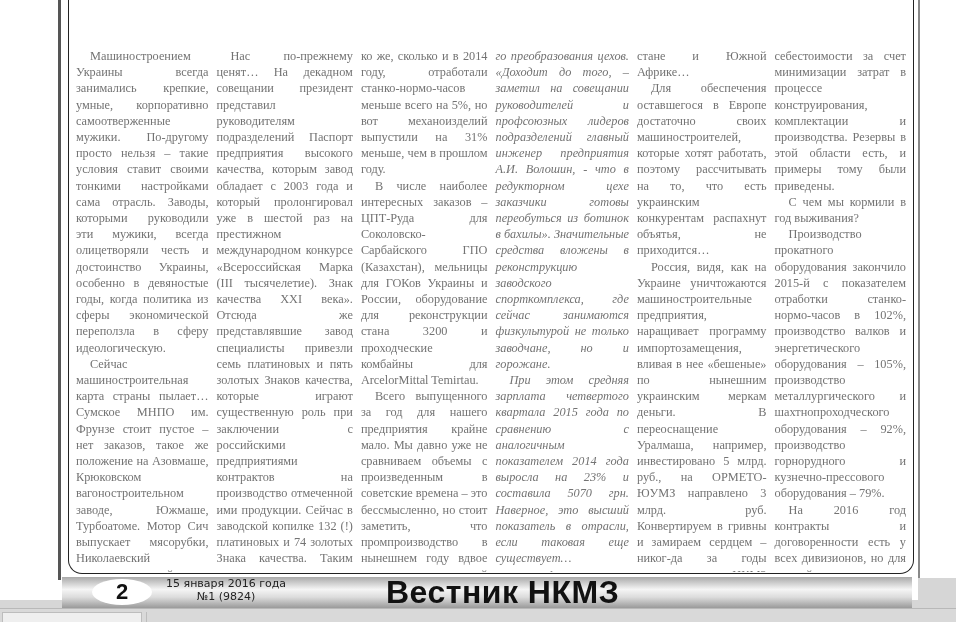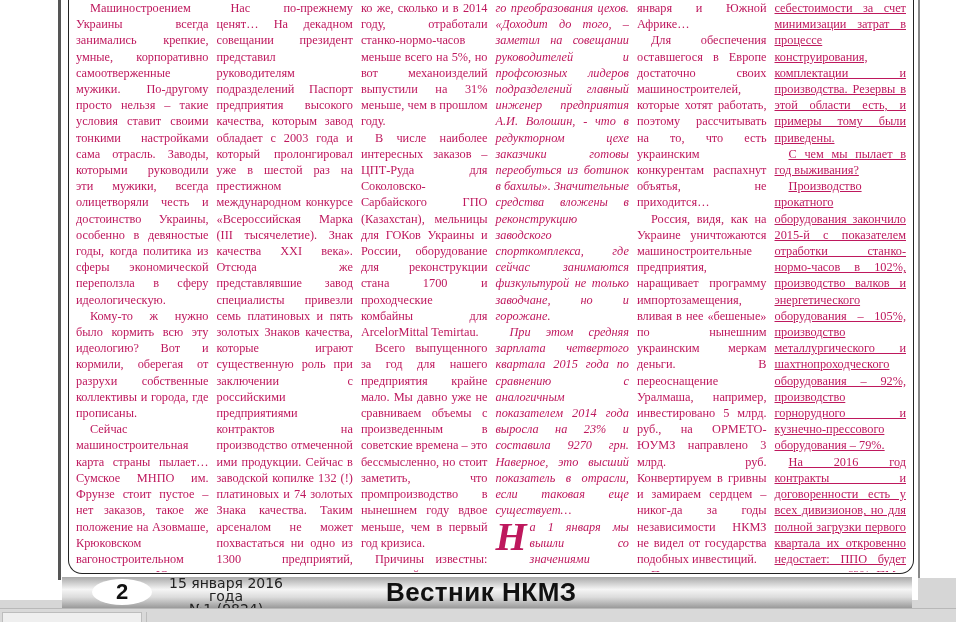--- a/index.html
+++ b/index.html
@@ -23,50 +23,50 @@
     border:1.6px solid #222; border-top:none; border-radius:0 0 14px 14px;
     box-sizing:border-box;
   }
   .leftbar { position:absolute; left:0; top:0; width:3px; height:580px; background:#555; }
   .cols {
     position:absolute; left:10px; top:0; width:838px; height:572px;
     display:flex; gap:0;
   }
   .col {
     box-sizing:border-box; padding:0 4px; font-size:12.3px; line-height:16.2px;
-    color:#be185d; text-align:justify; overflow:hidden; hyphens:manual;
+    color:#737373; text-align:justify; overflow:hidden; hyphens:manual;margin-top:48px;
   }
   .col p { margin:0; text-indent:14px; }
   .col p.noind { text-indent:0; }
   .dropcap {
     float:left; font-size:40px; line-height:32px; font-weight:bold;
     margin:2px 3px 0 0; font-family:"Liberation Serif",serif;
   }
   .c1 { width:143px; }
   .c2 { width:147px; }
   .c3 { width:137px; }
   .c4 { width:144px;font-style:italic; }
   .c5 { width:140px; }
-  .c6 { width:142px;text-decoration:underline; }
+  .c6 { width:142px; }
   .footer {
     position:absolute; left:62px; top:577px; width:850px; height:31px;
     background:linear-gradient(#a9a9a9,#f5f5f5 40%,#dcdcdc 65%,#9a9a9a);
   }
   .pagenum-oval {
     position:absolute; left:30px; top:2px; width:60px; height:26px; border-radius:50%;
     background:#ffffff; display:flex; align-items:center; justify-content:center;
     font-family:"Liberation Sans",sans-serif; font-weight:bold; font-size:22px; color:#111;
   }
   .issue-info {
-    position:absolute; left:104px; top:0px; font-family:"DejaVu Sans",sans-serif; font-size:14px;
+    position:absolute; left:104px; top:0px; font-family:"DejaVu Sans",sans-serif; font-size:11px;
     line-height:13px; color:#222; text-align:center; width:120px;
   }
   .paper-title {
     position:absolute; left:324px; top:0px; font-family:"Liberation Sans",sans-serif;
-    font-weight:bold; font-size:26px; color:#111; letter-spacing:0.5px; line-height:31px;
+    font-weight:bold; font-size:32px; color:#111; letter-spacing:0.5px; line-height:31px;
   }
   .taskbar {
     position:absolute; left:0; top:608px; width:956px; height:14px; background:#d9d9d9;
     border-top:1px solid #b8b8b8;
   }
   .taskbar .tb-item {
     position:absolute; left:2px; top:3px; width:138px; height:11px; background:#efefef;
     border:1px solid #bdbdbd; border-bottom:none;
   }
   .taskbar .tb-sep { position:absolute; left:146px; top:3px; width:6px; height:11px; border-left:1px solid #bdbdbd; }
@@ -79,46 +79,45 @@
 </div>
 <div class="right-margin">
   <div class="rshade"></div>
 </div>
 
 <div class="page">
   <div class="frame"></div>
   <div class="cols" id="cols">
       <div class="col c1">
         <p><span class="lead-text">Машиностроением Украины всегда занимались крепкие, умные, корпоративно самоотверженные мужики. По-другому просто нельзя – такие условия ставит своими тонкими настройками сама отрасль. Заводы, которыми руководили эти мужики, всегда олицетворяли честь и достоинство Украины, особенно в девяностые годы, когда политика из сферы экономической переползла в сферу идеологическую.</span></p>
-        <p><span>Кому-то ж нужно было кормить всю эту идеологию? Вот и кормили, оберегая от разрухи собственные коллективы и города, где прописаны.</span></p>
         <p><span>Сейчас машиностроительная карта страны пылает… Сумское МНПО им. Фрунзе стоит пустое – нет заказов, такое же положение на Азовмаше, Крюковском вагоностроительном заводе, Южмаше, Турбоатоме. Мотор Сич выпускает мясорубки, Николаевский судостроительный завод им. 61 коммунара – буржуйки… Мартиролог можно продолжать до бесконечности, дописывая к гигантам заводы, пусть поменьше, но также всегда работавшие во имя благосостояния страны.</span></p>
       </div>
       <div class="col c2">
         <p><span>Нас по-прежнему ценят… На декадном совещании президент представил руководителям подразделений Паспорт предприятия высокого качества, которым завод обладает с 2003 года и который пролонгировал уже в шестой раз на престижном международном конкурсе «Всероссийская Марка (III тысячелетие). Знак качества XXI века». Отсюда же представлявшие завод специалисты привезли семь платиновых и пять золотых Знаков качества, которые играют существенную роль при заключении с российскими предприятиями контрактов на производство отмеченной ими продукции. Сейчас в заводской копилке 132 (!) платиновых и 74 золотых Знака качества. Таким арсеналом не может похвастаться ни одно из 1300 предприятий, которые принимали участие в конкурсах.</span></p>
       </div>
       <div class="col c3">
         <p class="noind"><span>ко же, сколько и в 2014 году, отработали станко-нормо-часов меньше всего на 5%, но вот механоизделий выпустили на 31% меньше, чем в прошлом году.</span></p>
-        <p><span>В числе наиболее интересных заказов – ЦПТ-Руда для Соколовско-Сарбайского ГПО (Казахстан), мельницы для ГОКов Украины и России, оборудование для реконструкции стана 1700 и проходческие комбайны для ArcelorMittal Temirtau.</span></p>
+        <p><span>В числе наиболее интересных заказов – ЦПТ-Руда для Соколовско-Сарбайского ГПО (Казахстан), мельницы для ГОКов Украины и России, оборудование для реконструкции стана 3200 и проходческие комбайны для ArcelorMittal Temirtau.</span></p>
         <p><span>Всего выпущенного за год для нашего предприятия крайне мало. Мы давно уже не сравниваем объемы с произведенным в советские времена – это бессмысленно, но стоит заметить, что промпроизводство в нынешнем году вдвое меньше, чем в первый год кризиса.</span></p>
         <p><span>Причины известны: то, что сейчас творится на Украине, можно назвать однозначно уничтожением промышленности. Наши заказчики тоже умеют анализировать события и следствия, поэтому опасаются иметь дело с непредсказуемыми территориями.</span></p>
       </div>
       <div class="col c4">
         <p class="noind"><span>го преобразования цехов. «Доходит до того, – заметил на совещании руководителей и профсоюзных лидеров подразделений главный инженер предприятия А.И. Волошин, - что в редукторном цехе заказчики готовы переобуться из ботинок в бахилы». Значительные средства вложены в реконструкцию заводского спорткомплекса, где сейчас занимаются физкультурой не только заводчане, но и горожане.</span></p>
-        <p><span>При этом средняя зарплата четвертого квартала 2015 года по сравнению с аналогичным показателем 2014 года выросла на 23% и составила 9270 грн. Наверное, это высший показатель в отрасли, если таковая еще существует…</span></p>
+        <p><span>При этом средняя зарплата четвертого квартала 2015 года по сравнению с аналогичным показателем 2014 года выросла на 23% и составила 5070 грн. Наверное, это высший показатель в отрасли, если таковая еще существует…</span></p>
         <p class="noind"><span class="dropcap">Н</span><span>а 1 января мы вышли со значениями разрешенных к производству заказов, сопоставимыми с теми, что имели на начало последних трех лет.</span></p>
       </div>
       <div class="col c5">
-        <p class="noind"><span>января и Южной Африке…</span></p>
+        <p class="noind"><span>стане и Южной Африке…</span></p>
         <p><span>Для обеспечения оставшегося в Европе достаточно своих машиностроителей, которые хотят работать, поэтому рассчитывать на то, что есть украинским конкурентам распахнут объятья, не приходится…</span></p>
         <p><span>Россия, видя, как на Украине уничтожаются машиностроительные предприятия, наращивает программу импортозамещения, вливая в нее «бешеные» по нынешним украинским меркам деньги. В переоснащение Уралмаша, например, инвестировано 5 млрд. руб., на ОРМЕТО-ЮУМЗ направлено 3 млрд. руб. Конвертируем в гривны и замираем сердцем – никог-да за годы независимости НКМЗ не видел от государства подобных инвестиций.</span></p>
         <p><span>По последним новостям с Уралмаша, нашего основного в РФ конкурента, здесь вовсю идет замена оборудования, только в 2015 году установлено 18 обрабатывающих центров. Правда, плохо с кадрами. Но нынешняя украинская идеологизированная политика, похоже, приведет к тому, что персонал УЗТМ пополнится не таджиками из горных аулов – основной рабочей силой на Урале, а высококвалифицированными украинскими станочниками и сборщиками. Значит, вероятность</span></p>
       </div>
       <div class="col c6">
         <p class="noind"><span>себестоимости за счет минимизации затрат в процессе конструирования, комплектации и производства. Резервы в этой области есть, и примеры тому были приведены.</span></p>
-        <p><span>С чем мы пылает в год выживания?</span></p>
+        <p><span>С чем мы кормили в год выживания?</span></p>
         <p><span>Производство прокатного оборудования закончило 2015-й с показателем отработки станко-нормо-часов в 102%, производство валков и энергетического оборудования – 105%, производство металлургического и шахтнопроходческого оборудования – 92%, производство горнорудного и кузнечно-прессового оборудования – 79%.</span></p>
         <p><span>На 2016 год контракты и договоренности есть у всех дивизионов, но для полной загрузки первого квартала их откровенно недостает: ППО будет загружено на 63%, ПМ и ШПО – на 51%, ПГР и КПО – на 53%. И только ПВ и ЭО – на 100%.</span></p>
       </div>
     </div>
 </div>
 
 <div class="footer">
   <div class="pagenum-oval">2</div>
   <div class="issue-info">
     <div>15 января 2016 года</div>

